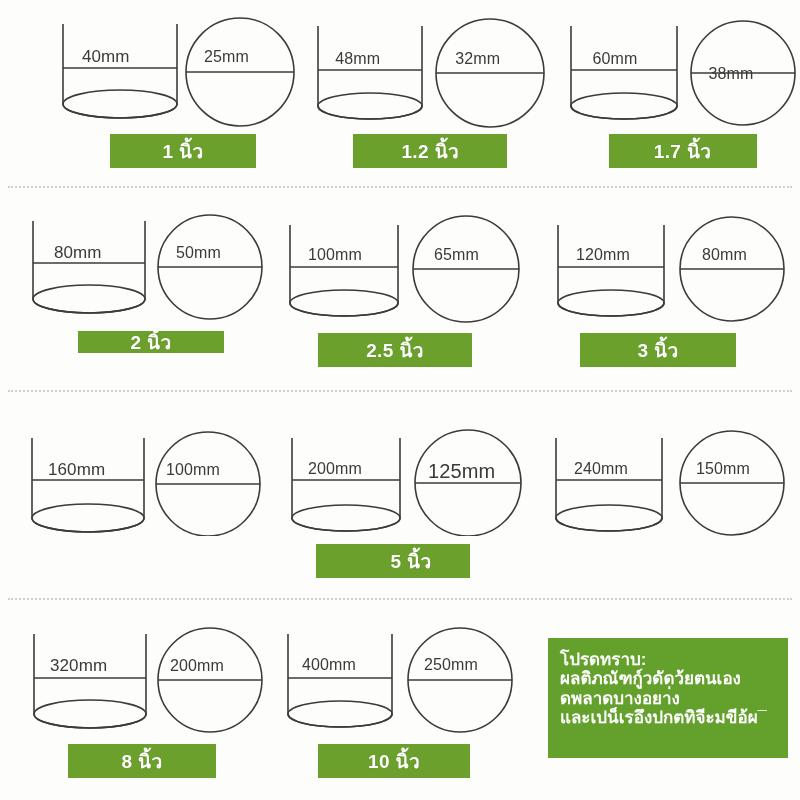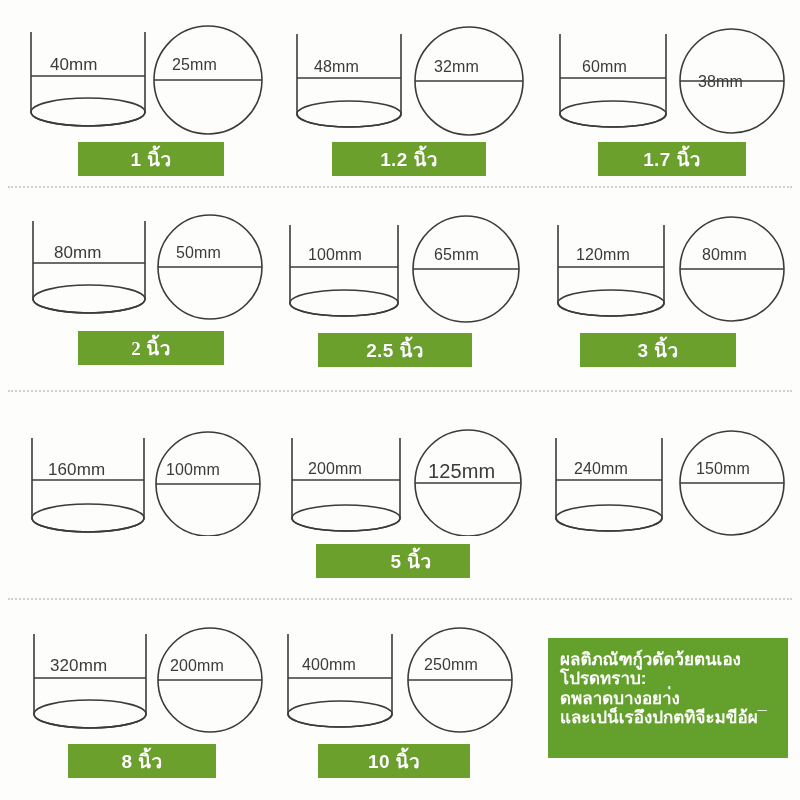--- a/index.html
+++ b/index.html
@@ -77,21 +77,21 @@
     font-family: "Liberation Sans", sans-serif;
     overflow: hidden;
   }
   .note-box .nl { display: block; white-space: nowrap; }
 </style>
 </head>
 <body>
 
 <div id="page">
 
-  <div class="row" style="top:16px;height:170px;">
+  <div class="row" style="top:8px;height:170px;padding-left:32px;">
 
     <div class="cell" style="width:268px;">
       <div class="figure" style="position:absolute;left:22px;top:8px;">
         <svg width="246" height="112" viewBox="0 0 246 112">
           <g fill="none" stroke="#3b3b3b" stroke-width="1.6">
             <path d="M9,8 L9,88"></path>
             <path d="M123,8 L123,88"></path>
             <ellipse cx="66" cy="88" rx="57" ry="14"></ellipse>
             <path d="M9,88 A57,14 0 0 0 123,88"></path>
             <line x1="9" y1="52" x2="123" y2="52"></line>
@@ -157,21 +157,21 @@
             <ellipse cx="67" cy="86" rx="56" ry="14"></ellipse>
             <path d="M11,86 A56,14 0 0 0 123,86"></path>
             <line x1="11" y1="50" x2="123" y2="50"></line>
             <circle cx="188" cy="54" r="52"></circle>
             <line x1="136" y1="54" x2="240" y2="54"></line>
           </g>
         </svg>
         <span class="dim-label" style="left:32px;top:30px;font-size:17px;">80mm</span>
         <span class="dim-label" style="left:154px;top:31px;font-size:16px;">50mm</span>
       </div>
-      <div class="badge" style="left:78px;top:126px;width:146px;height:34px;font-size:19px;font-family:Liberation Serif, serif;">2 นิ้ว</div>
+      <div class="badge" style="left:78px;top:126px;width:146px;height:22px;font-size:19px;">2 นิ้ว</div>
     </div>
 
     <div class="cell" style="width:268px;">
       <div class="figure" style="position:absolute;left:14px;top:10px;">
         <svg width="250" height="112" viewBox="0 0 250 112">
           <g fill="none" stroke="#3b3b3b" stroke-width="1.6">
             <path d="M8,10 L8,88"></path>
             <path d="M116,10 L116,88"></path>
             <ellipse cx="62" cy="88" rx="54" ry="13"></ellipse>
             <path d="M8,88 A54,13 0 0 0 116,88"></path>
@@ -303,21 +303,21 @@
           </g>
         </svg>
         <span class="dim-label" style="left:26px;top:34px;font-size:16px;">400mm</span>
         <span class="dim-label" style="left:148px;top:34px;font-size:16px;">250mm</span>
       </div>
       <div class="badge" style="left:50px;top:130px;width:152px;height:34px;font-size:19px;">10 นิ้ว</div>
     </div>
 
     <div class="cell" style="width:264px;">
       <div class="note-box" style="left:12px;top:24px;width:240px;height:120px;">
+        <span class="nl">โปรดทราบ:</span>
         <span class="nl">ผลติภณัฑก์ูวดัดว้ยตนเอง</span>
-        <span class="nl">โปรดทราบ:</span>
         <span class="nl">ดพลาดบางอยา่ง</span>
         <span class="nl">และเปน็เรอึงปกตทิจีะมขีอ้ผ¯</span>
       </div>
     </div>
   </div>
 
 </div>
 
 </body></html>

